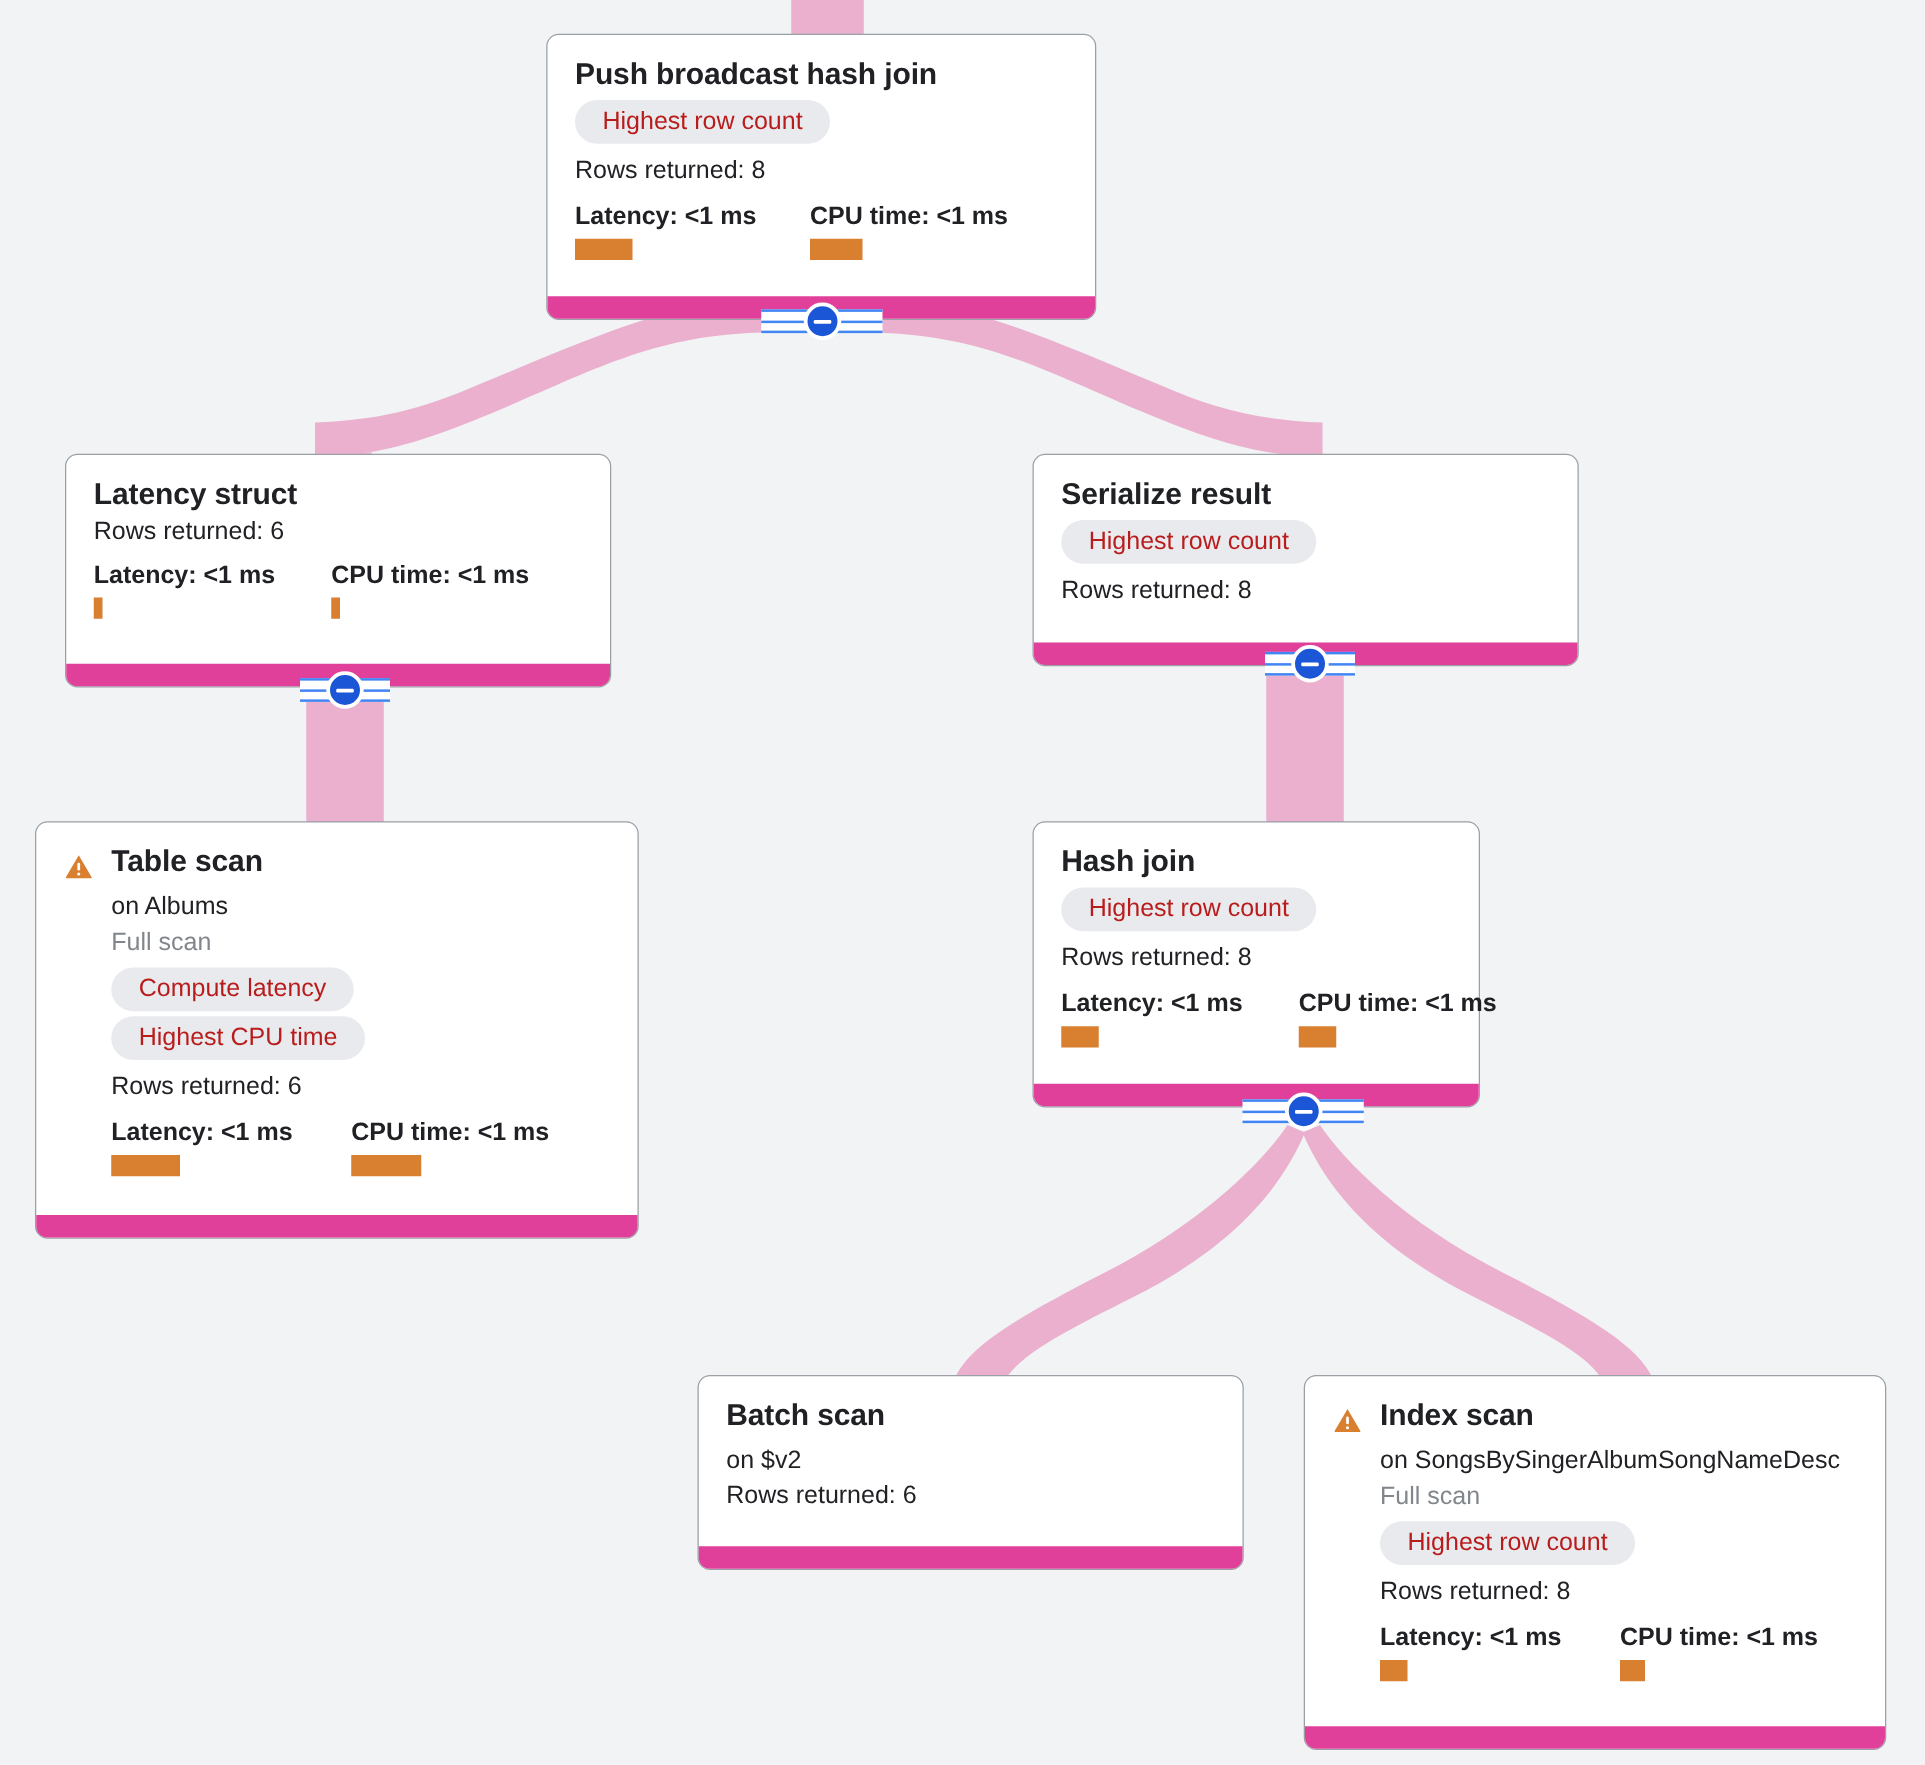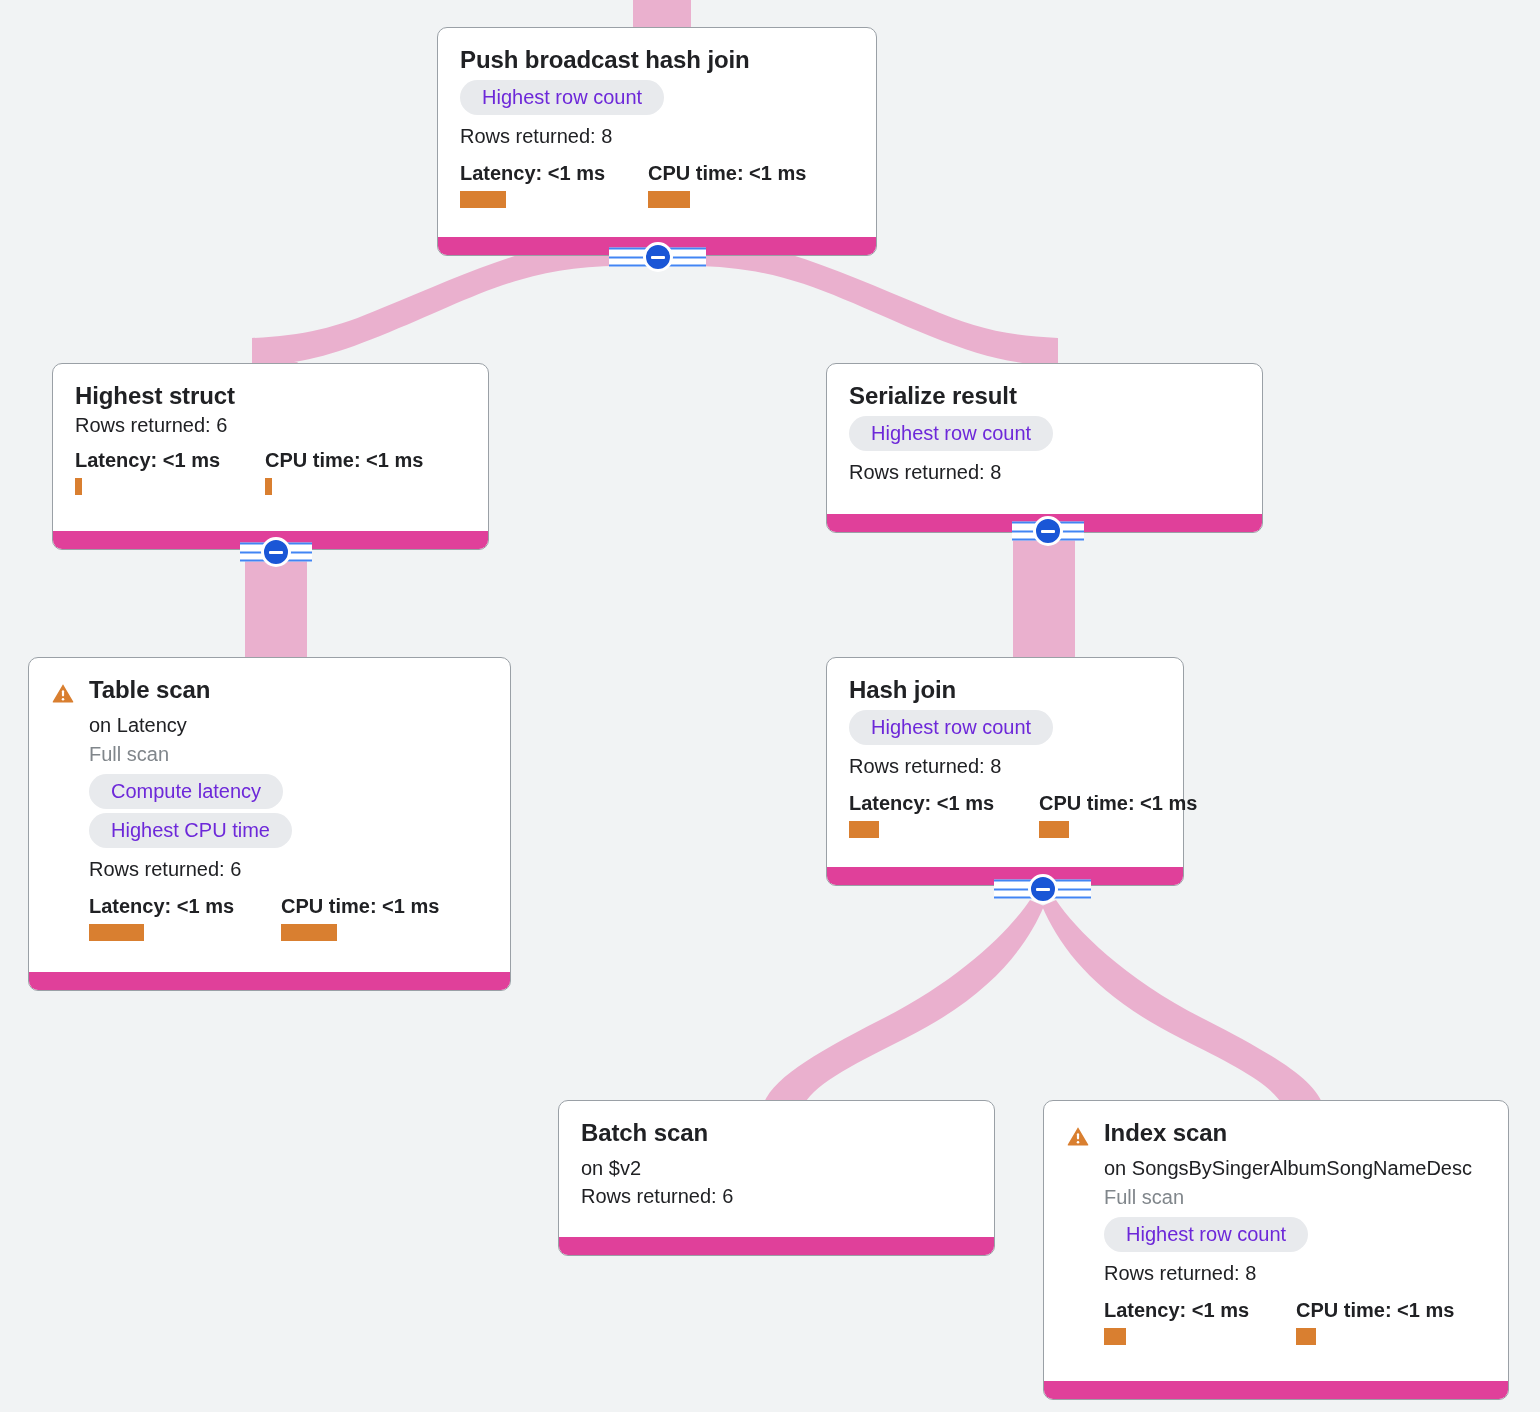--- a/index.html
+++ b/index.html
@@ -74,21 +74,21 @@
   }
   .badges {
     margin-top: 6px;
     display: flex;
     flex-direction: column;
     align-items: flex-start;
     gap: 4px;
   }
   .badge {
     background: #e8eaed;
-    color: #6d28d9;
+    color: #b91c1c;
     font-size: 20px;
     border-radius: 999px;
     padding: 5px 22px 6px 22px;
     line-height: 1.2;
     white-space: nowrap;
   }
   .rows {
     font-size: 20px;
     color: #202124;
     margin-top: 10px;
@@ -227,21 +227,21 @@
   </div>
   <div class="toggle" style="left:609px; top:242px; width:97px;">
     <div class="rails"></div>
     <div class="knob"></div>
   </div>
 
   <div class="node" style="left:52px; top:363px; width:437px; height:187px;">
     <div class="node-body">
       <div class="node-head">
         <div class="head-text">
-          <div class="node-title">Highest struct</div>
+          <div class="node-title">Latency struct</div>
           <div class="rows" style="margin-top:4px;">Rows returned: 6</div>
           <div class="metrics" style="margin-top:12px;">
             <div class="metric" style="width:190px;">
               <div class="metric-label">Latency: &lt;1 ms</div>
               <div class="metric-bar" style="width:7px;"></div>
             </div>
             <div class="metric">
               <div class="metric-label">CPU time: &lt;1 ms</div>
               <div class="metric-bar" style="width:7px;"></div>
             </div>
@@ -278,21 +278,21 @@
   <div class="node" style="left:28px; top:657px; width:483px; height:334px;">
     <div class="node-body">
       <div class="node-head">
         <svg class="warn-icon" viewBox="0 0 24 24">
           <path d="M12 3.2 L22.2 20.6 Q22.8 21.6 21.6 21.6 L2.4 21.6 Q1.2 21.6 1.8 20.6 Z" fill="#d97f30"></path>
           <rect x="10.9" y="9.2" width="2.2" height="6.2" rx="1.1" fill="#ffffff"></rect>
           <circle cx="12" cy="18.2" r="1.25" fill="#ffffff"></circle>
         </svg>
         <div class="head-text">
           <div class="node-title">Table scan</div>
-          <div class="node-sub">on Latency</div>
+          <div class="node-sub">on Albums</div>
           <div class="node-sub2">Full scan</div>
           <div class="badges">
             <span class="badge">Compute latency</span>
             <span class="badge">Highest CPU time</span>
           </div>
           <div class="rows">Rows returned: 6</div>
           <div class="metrics">
             <div class="metric" style="width:192px;">
               <div class="metric-label">Latency: &lt;1 ms</div>
               <div class="metric-bar" style="width:55px;"></div>

